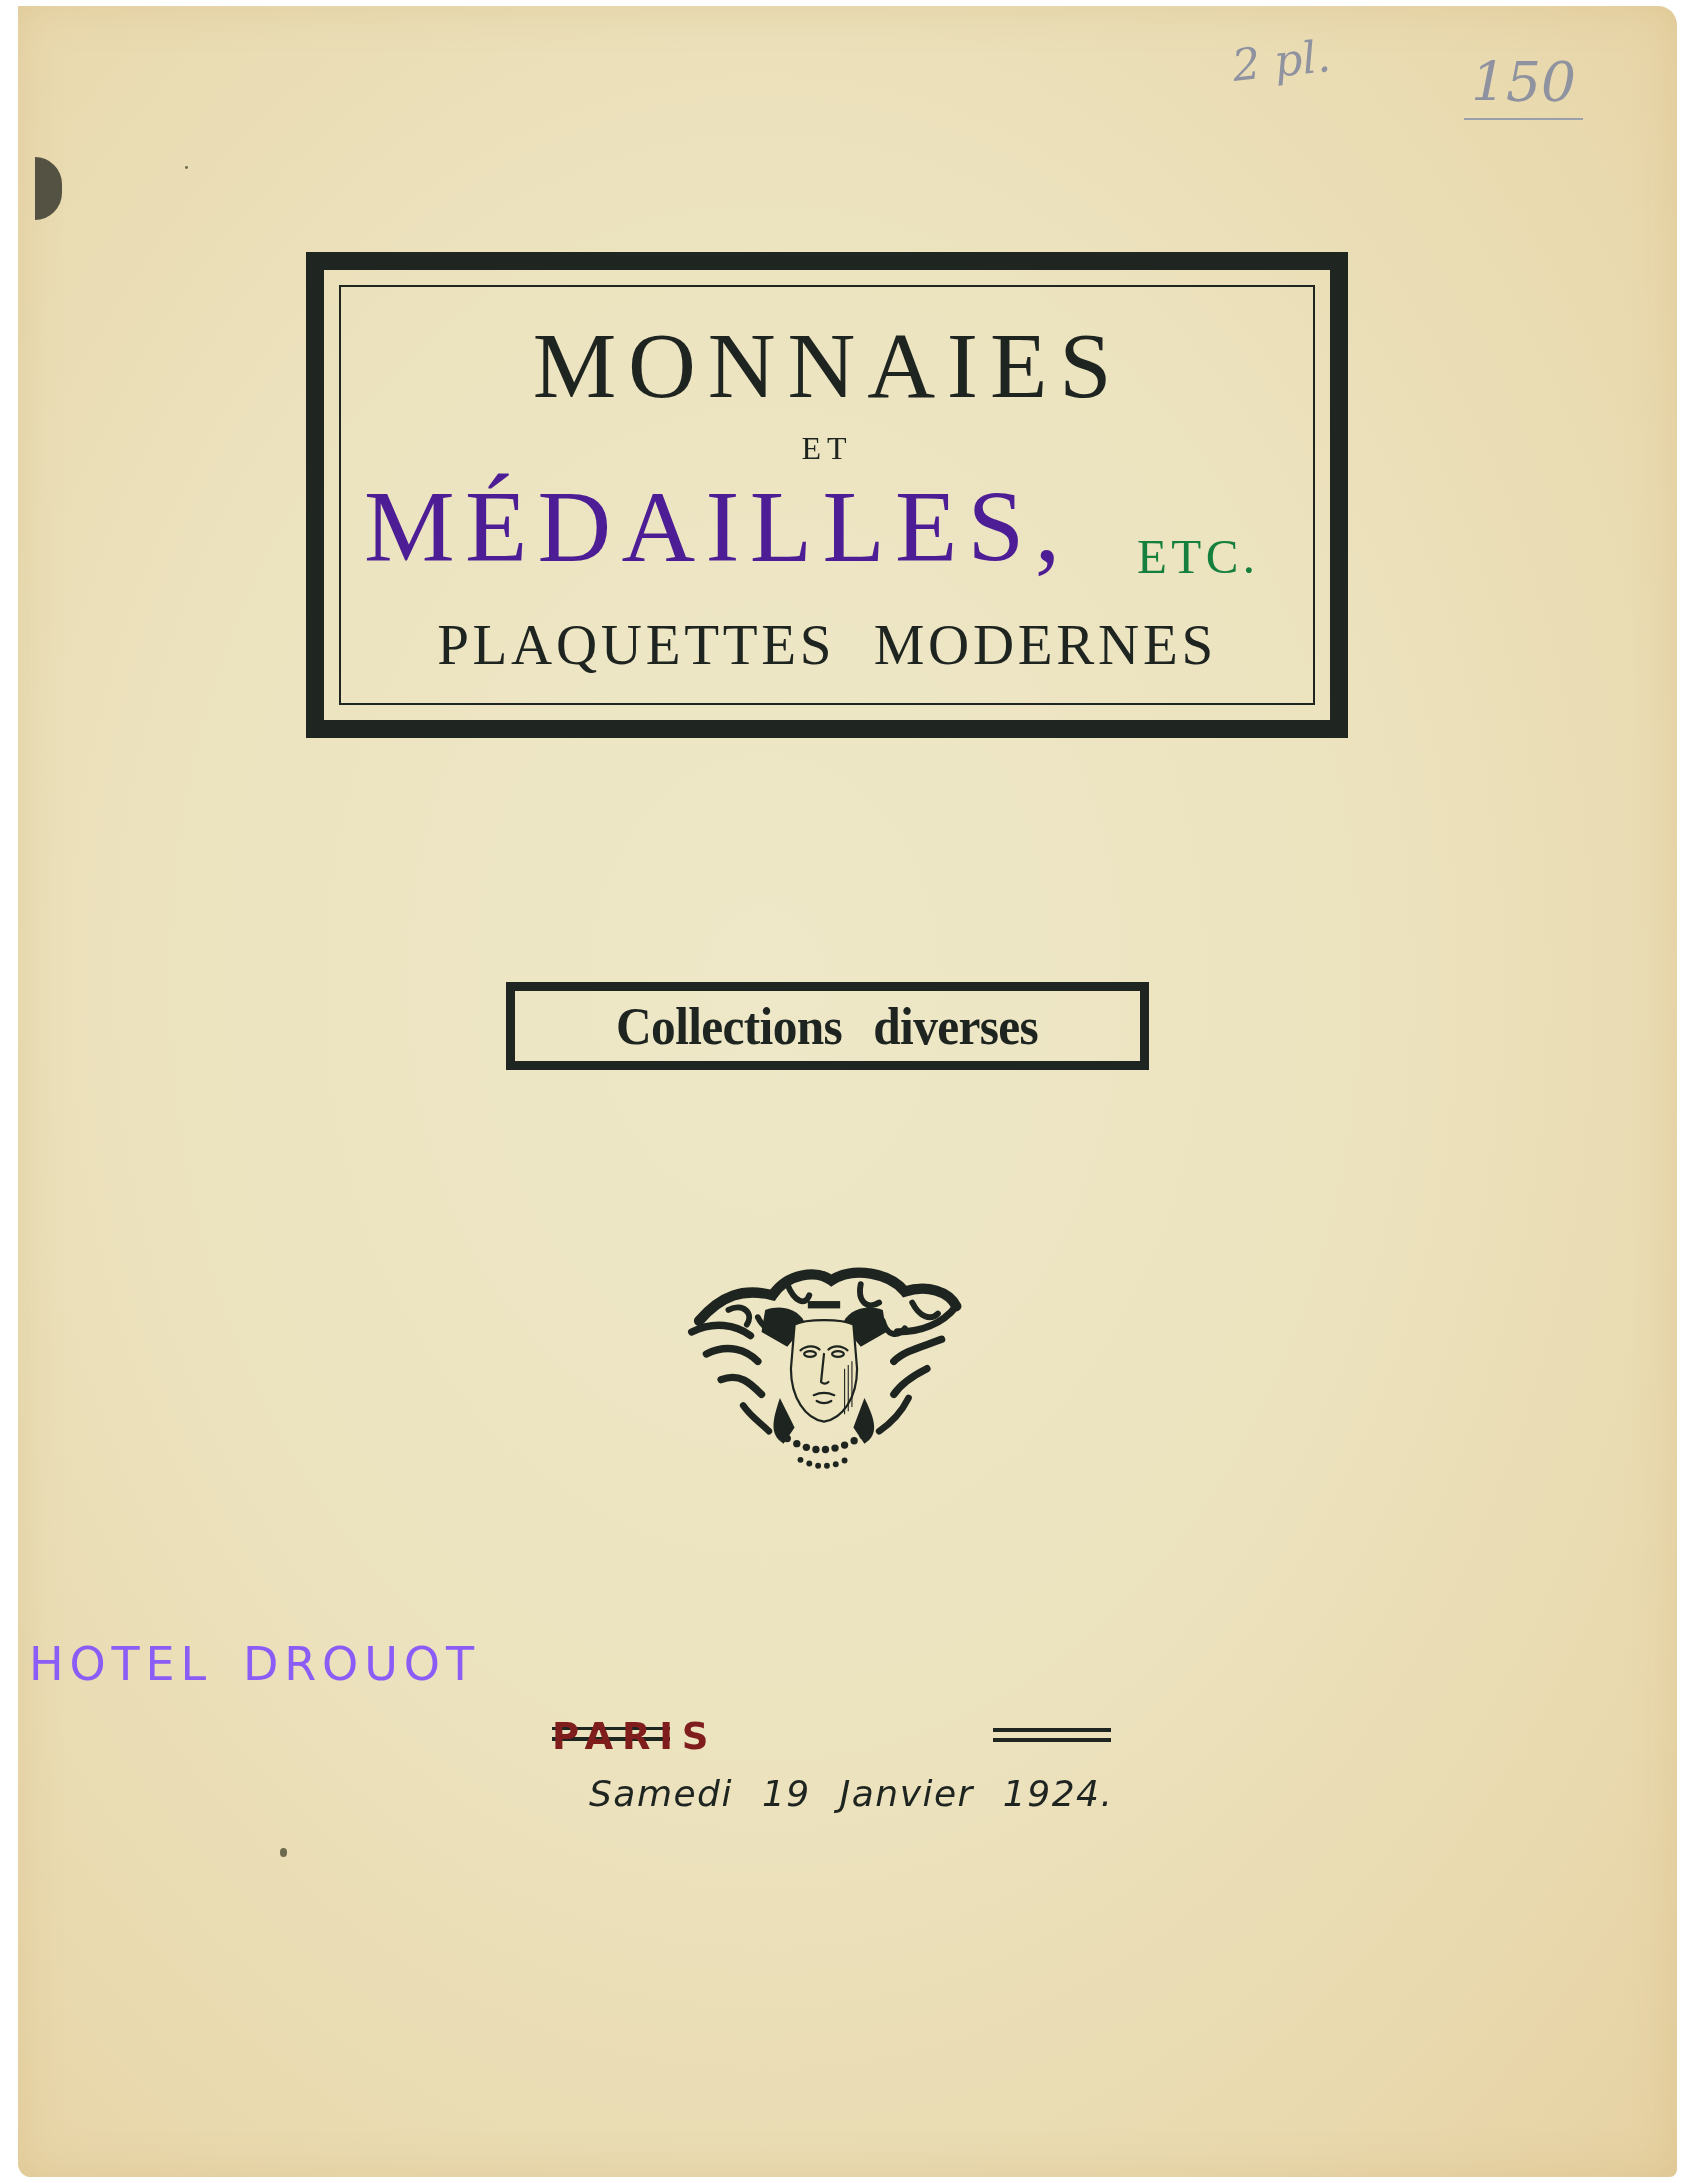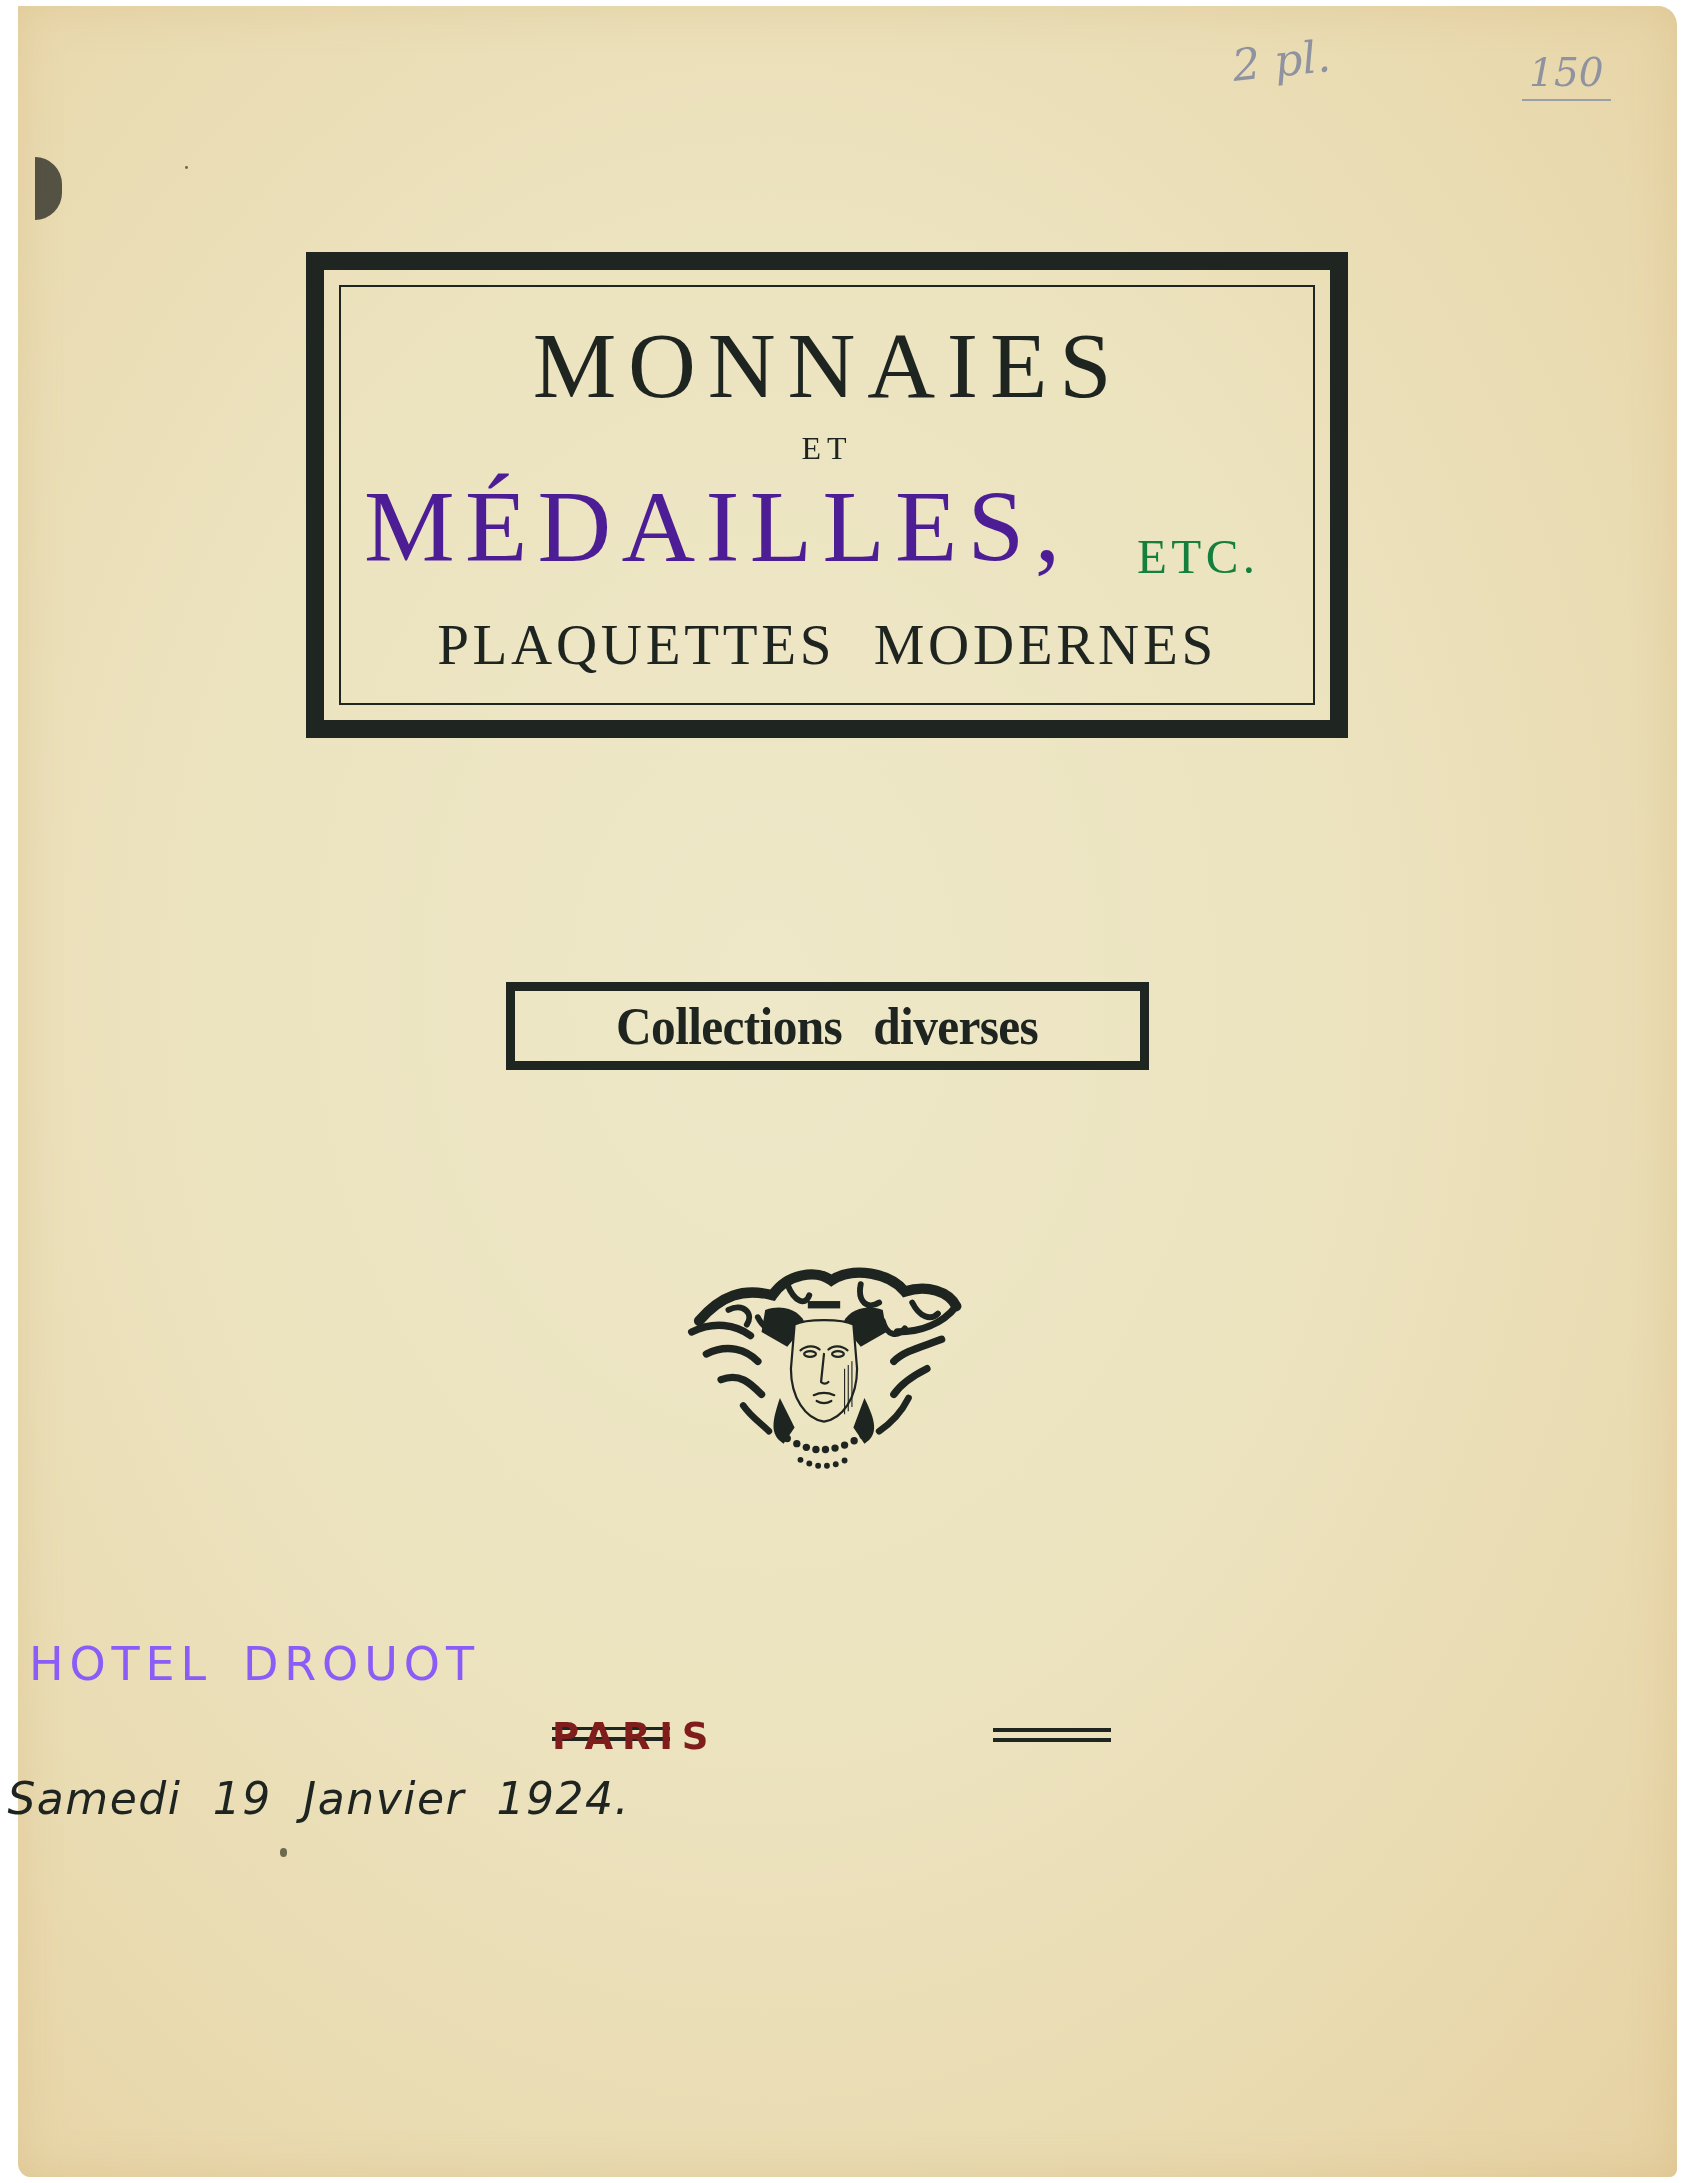--- a/index.html
+++ b/index.html
@@ -17,21 +17,21 @@
   .hole {
     position:absolute; left:17.7px; top:151px; width:26.5px; height:63px;
     background:#3a3a30; border-radius:0 32px 32px 0;
     opacity:0.85;
   }
   .pencil {
     position:absolute; color:#8f93a0; font-family:"DejaVu Serif", serif; font-style:italic;
     font-size:44px;
   }
   .pencil.pl { left:1214px; top:29px; transform:rotate(-6deg); }
-  .pencil.price { left:1504px; top:44px; font-size:39px; border-bottom:2.2px solid #9aa0aa; padding:0 7.4px 4.4px 7.4px; }
+  .pencil.price { left:1446px; top:44px; font-size:55px; border-bottom:2.2px solid #9aa0aa; padding:0 7.4px 4.4px 7.4px; }
 
   .frame-outer {
     position:absolute; left:306px; top:252px; width:1042px; height:486px;
     box-sizing:border-box; border:18.4px solid #1f2622;
   }
   .frame-inner {
     position:absolute; left:14.7px; top:14.7px; right:14.7px; bottom:14.7px;
     border:2.2px solid #1f2622;
   }
   .title-block { position:absolute; left:0; right:0; top:0; bottom:0; text-align:center; }
@@ -84,23 +84,23 @@
   }
   .rule span { position:absolute; left:0; right:0; height:3.7px; background:#1f2622; }
   .rule.left { left:0; }
   .rule.right { right:0; }
   .paris {
     position:absolute; left:0; right:0; top:0; text-align:left;
     font-family:"DejaVu Sans", "Liberation Sans", sans-serif; font-weight:bold;
     font-size:37px; letter-spacing:8.8px; color:#7f1d1d;
   }
   .date {
-    position:absolute; left:0; right:0; top:1773px; 
+    position:absolute; left:0; right:0; top:1773px; text-align:center;
     font-family:"DejaVu Sans", "Liberation Sans", sans-serif; font-style:italic;
-    font-size:44px; word-spacing:16px; letter-spacing:1.5px; color:#1e2420;
+    font-size:36px; word-spacing:16px; letter-spacing:1.5px; color:#1e2420;
     padding-left:7.4px;
   }
   .speck { position:absolute; background:#6b6a4e; border-radius:50%; }
 </style>
 </head>
 <body>
 
 <div class="page">
   <div class="hole"></div>
 

